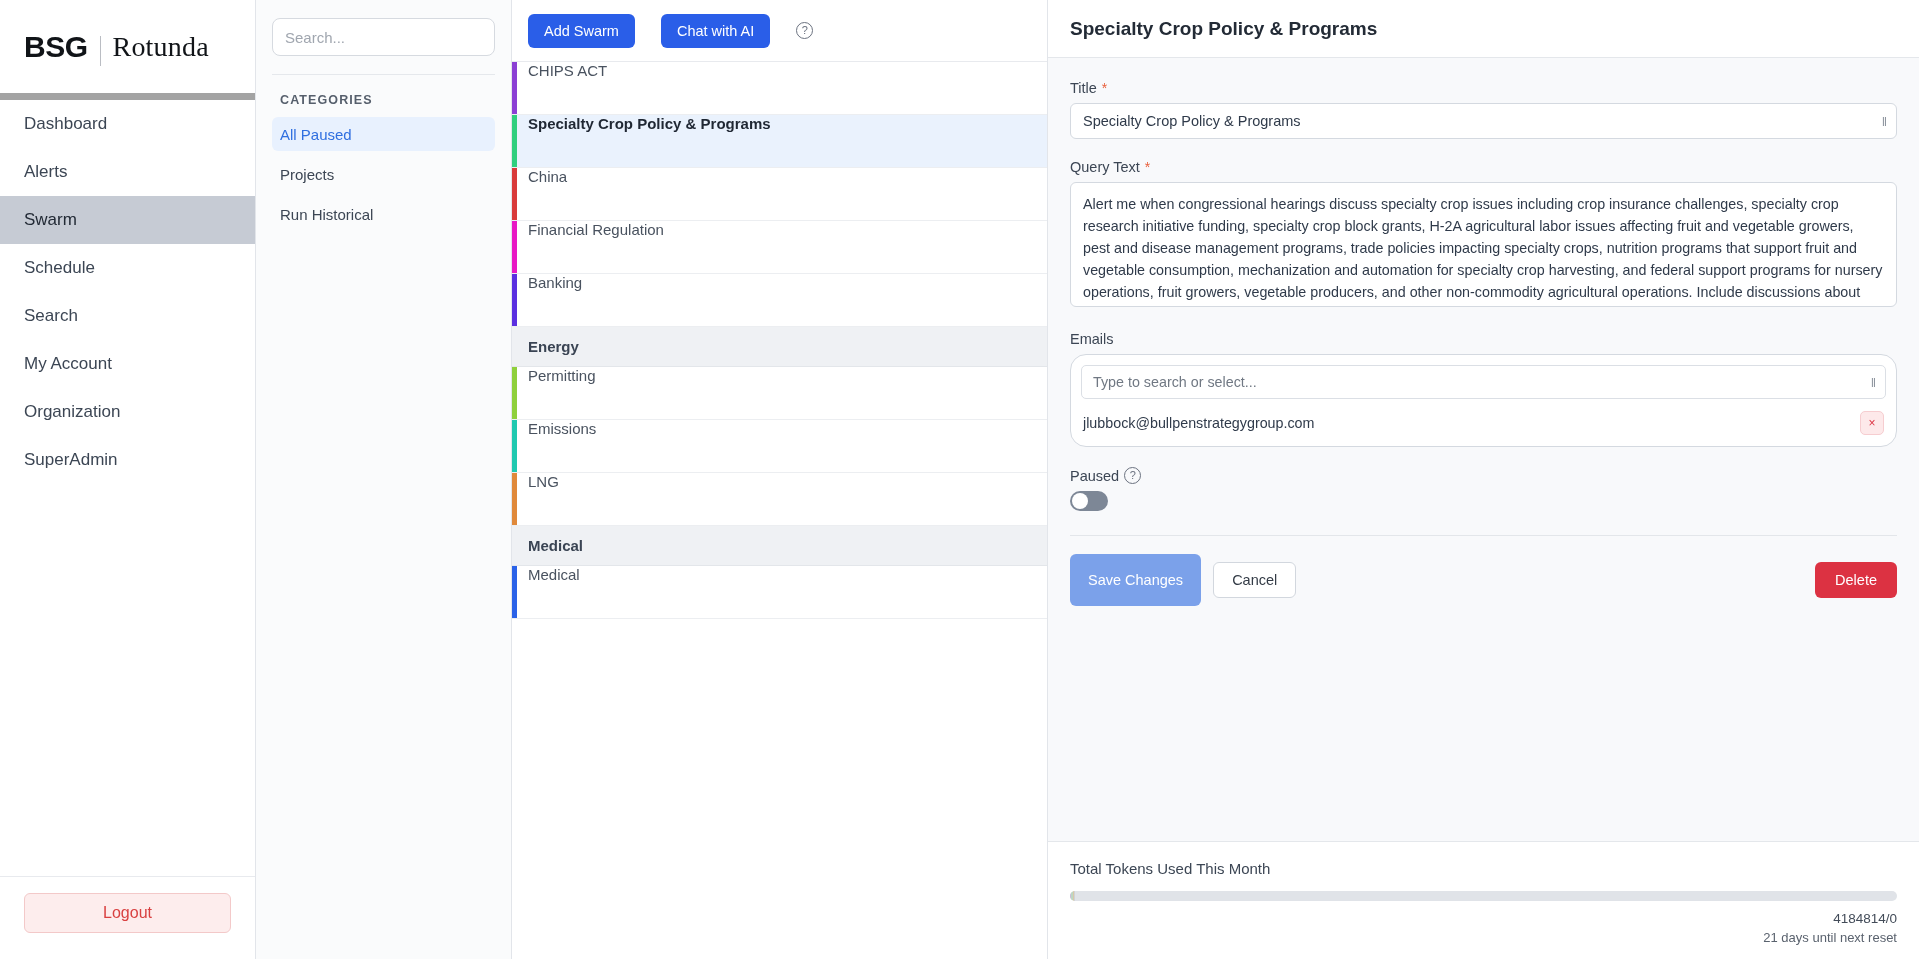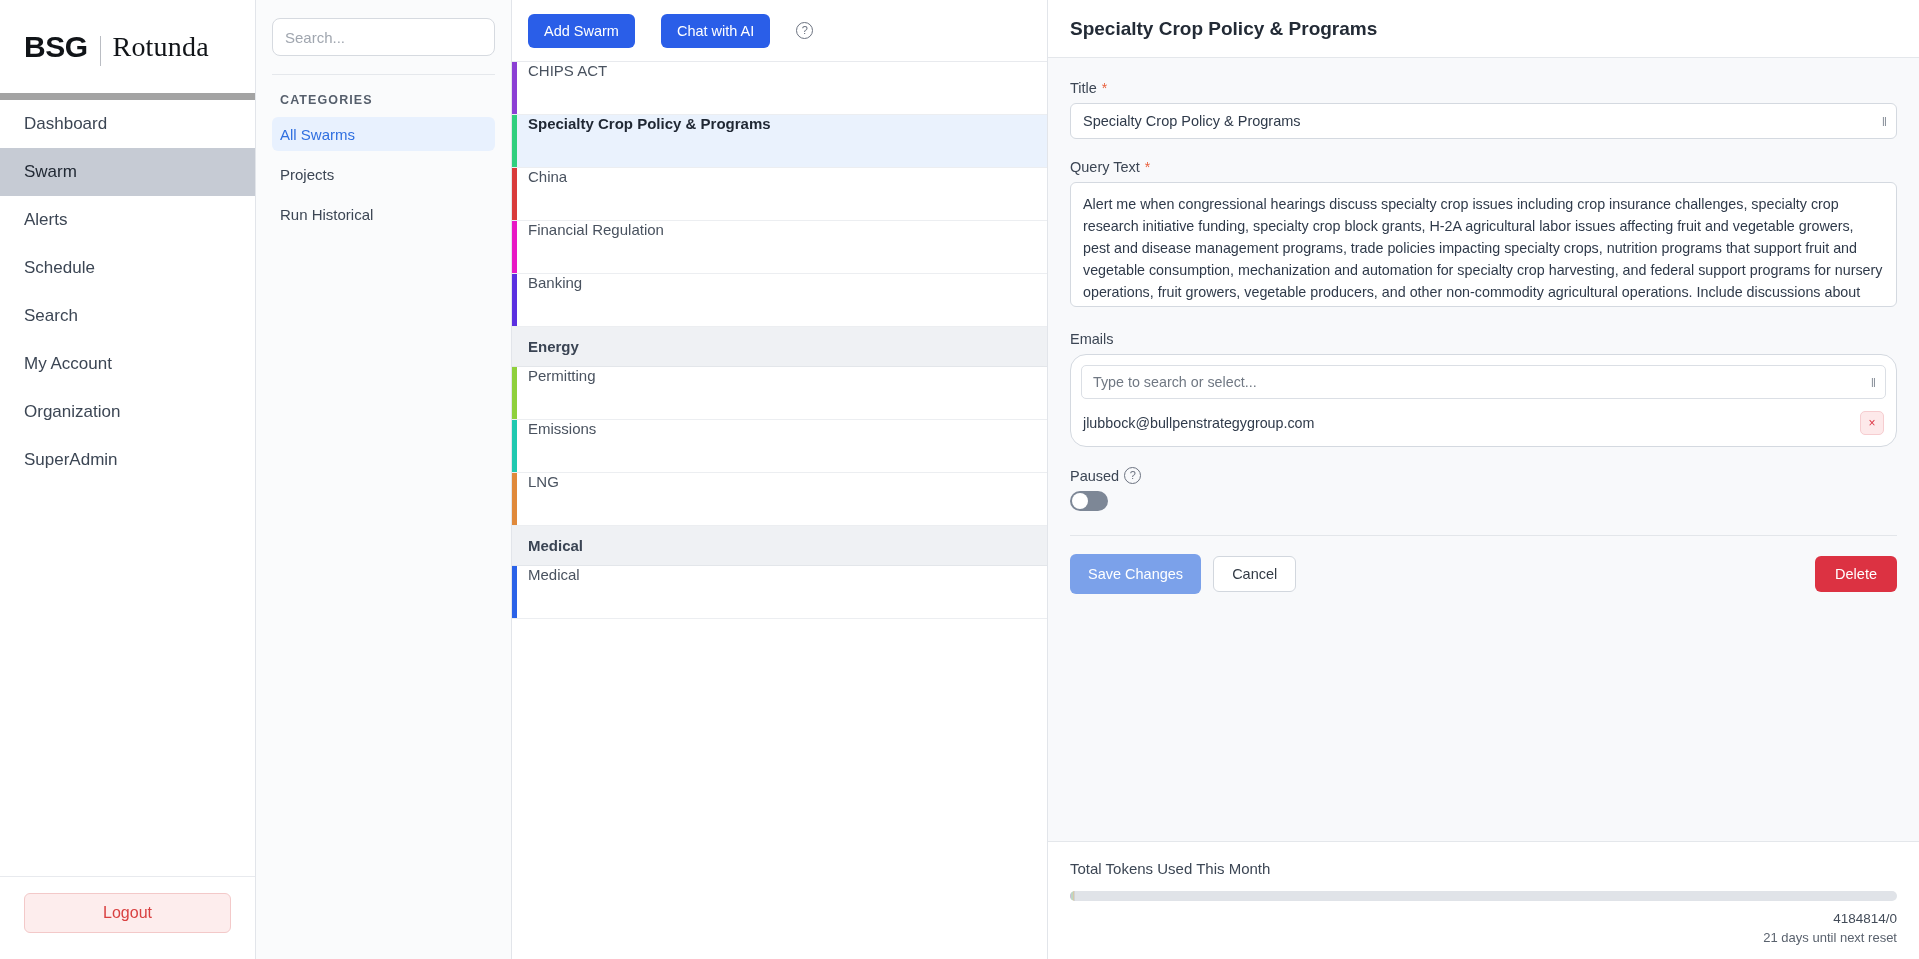--- a/index.html
+++ b/index.html
@@ -179,21 +179,21 @@
     position: relative; cursor: pointer; margin-top: 4px;
   }
   .toggle .knob {
     position: absolute; left: 2px; top: 2px; width: 16px; height: 16px;
     border-radius: 50%; background: #fff;
   }
   .actions-sep { height: 1px; background: #e3e6ea; margin: 24px 0 18px 0; }
   .actions { display: flex; align-items: center; gap: 12px; }
   .btn-save {
     background: #7ba1ea; color: #fff; border: none; border-radius: 6px;
-    height: 40px; padding: 0 18px; font-size: 14.5px; cursor: pointer;
+    height: 52px; padding: 0 18px; font-size: 14.5px; cursor: pointer;
     font-family: "Liberation Sans", sans-serif;
   }
   .btn-cancel {
     background: #fff; color: #333b46; border: 1px solid #d2d7de; border-radius: 6px;
     height: 36px; padding: 0 18px; font-size: 14.5px; cursor: pointer;
     font-family: "Liberation Sans", sans-serif;
   }
   .btn-delete {
     background: #dc3242; color: #fff; border: none; border-radius: 6px;
     height: 36px; padding: 0 20px; font-size: 14.5px; cursor: pointer;
@@ -227,25 +227,25 @@
   <div class="nav">
     <div class="brand">
       <span class="brand-bsg">BSG</span>
       <span class="brand-div"></span>
       <span class="brand-rot">Rotunda</span>
     </div>
     <div class="nav-items" id="nav-items">
         <div class="nav-item">
           <span>Dashboard</span>
         </div>
+        <div class="nav-item">
+          <span>Alerts</span>
+        </div>
         <div class="nav-item active">
           <span>Swarm</span>
-        </div>
-        <div class="nav-item">
-          <span>Alerts</span>
         </div>
         <div class="nav-item">
           <span>Schedule</span>
         </div>
         <div class="nav-item">
           <span>Search</span>
         </div>
         <div class="nav-item">
           <span>My Account</span>
         </div>
@@ -260,21 +260,21 @@
       <button class="logout-btn">Logout</button>
     </div>
   </div>
 
   <div class="cats">
     <input class="search-box" placeholder="Search..." style="">
     <div class="cats-sep"></div>
     <div class="cats-title">CATEGORIES</div>
     <div id="cat-list">
         <div class="cat-item active">
-          <span>All Swarms</span>
+          <span>All Paused</span>
         </div>
         <div class="cat-item">
           <span>Projects</span>
         </div>
         <div class="cat-item">
           <span>Run Historical</span>
         </div>
       </div>
   </div>
 

